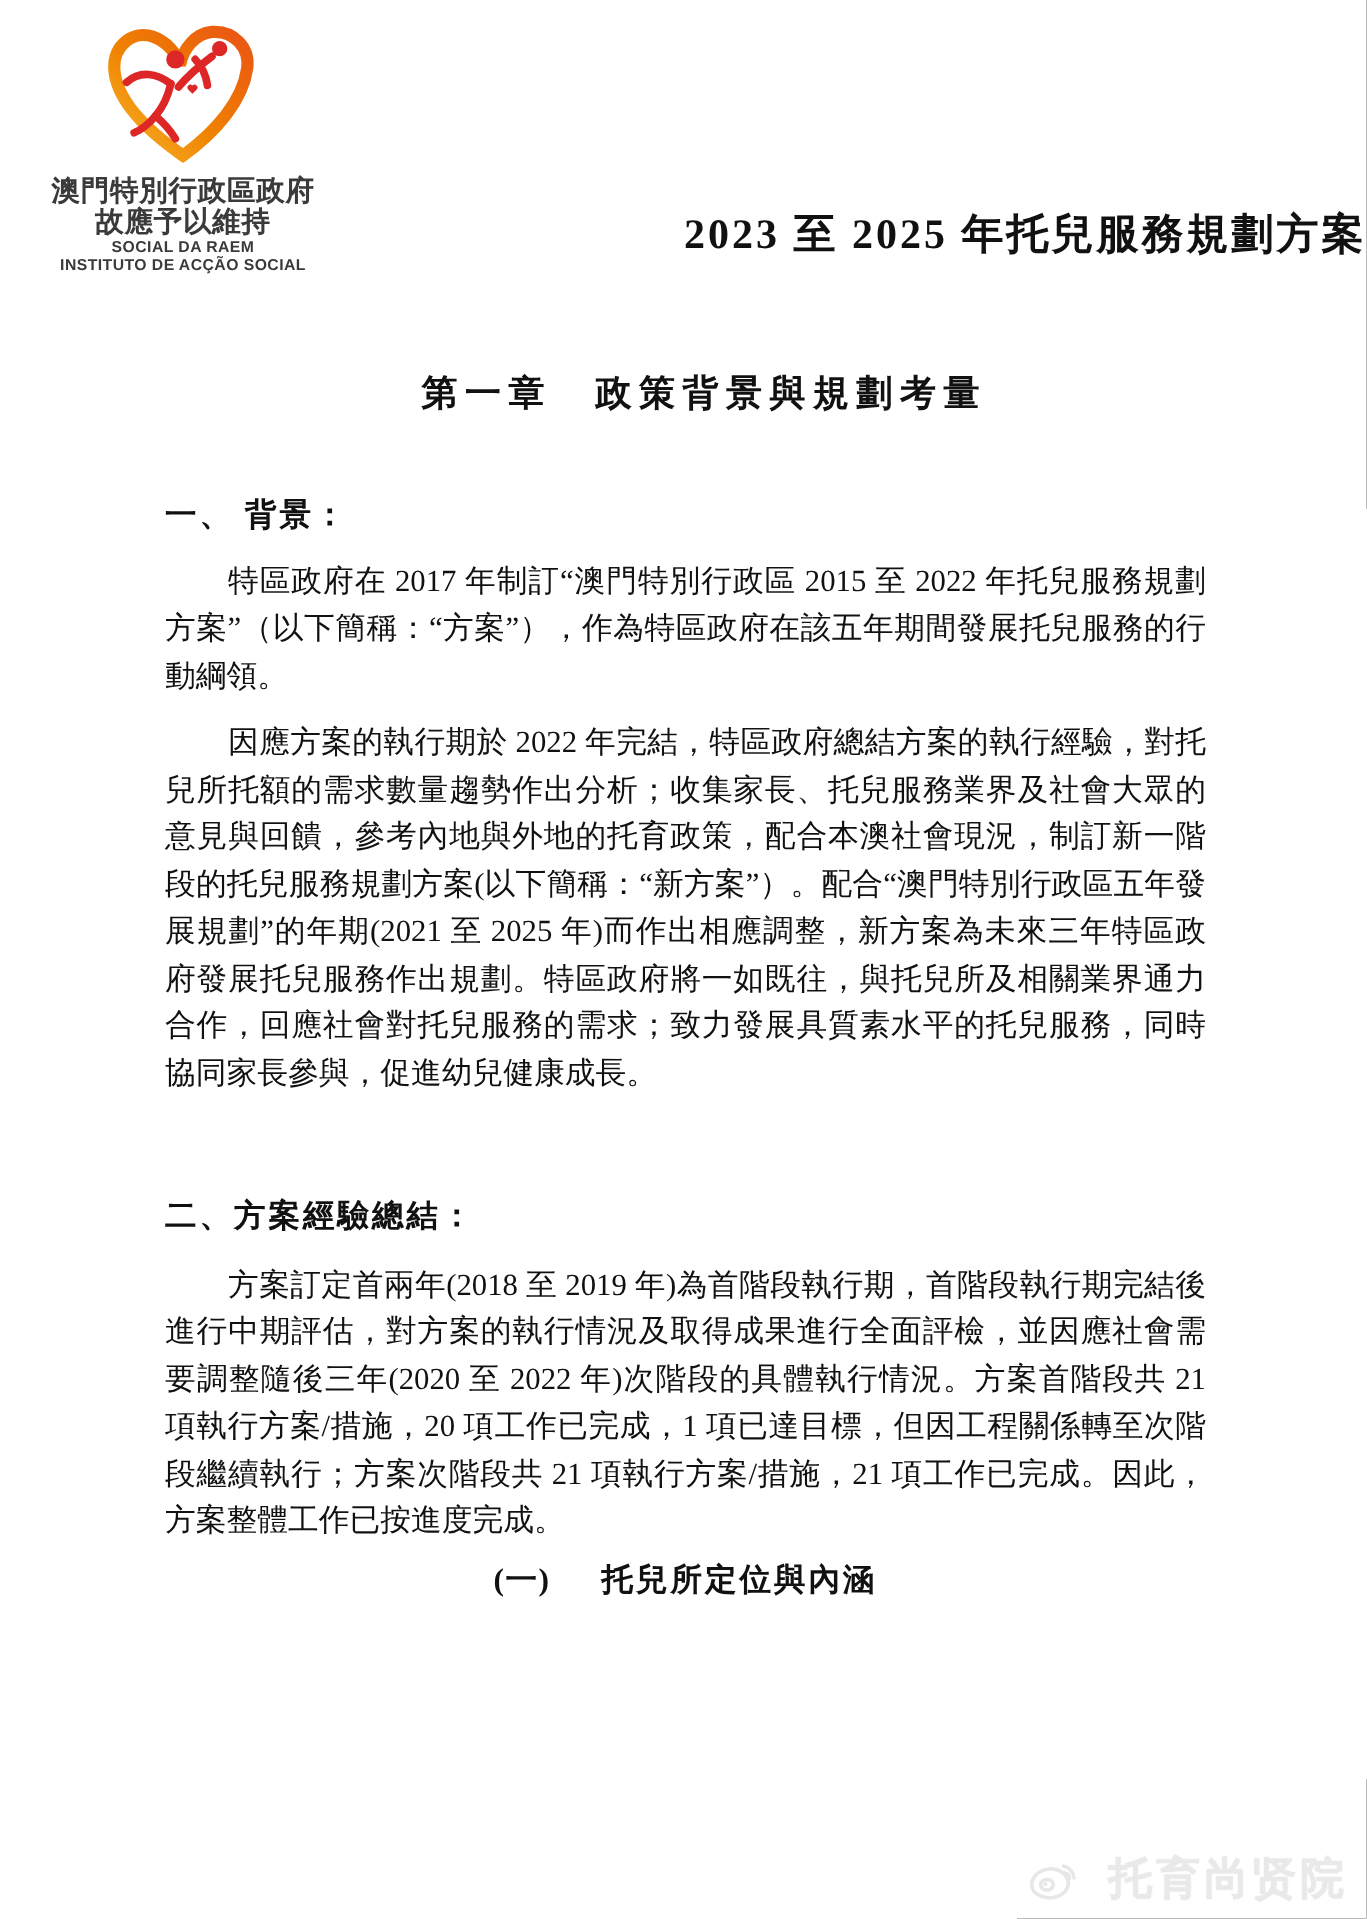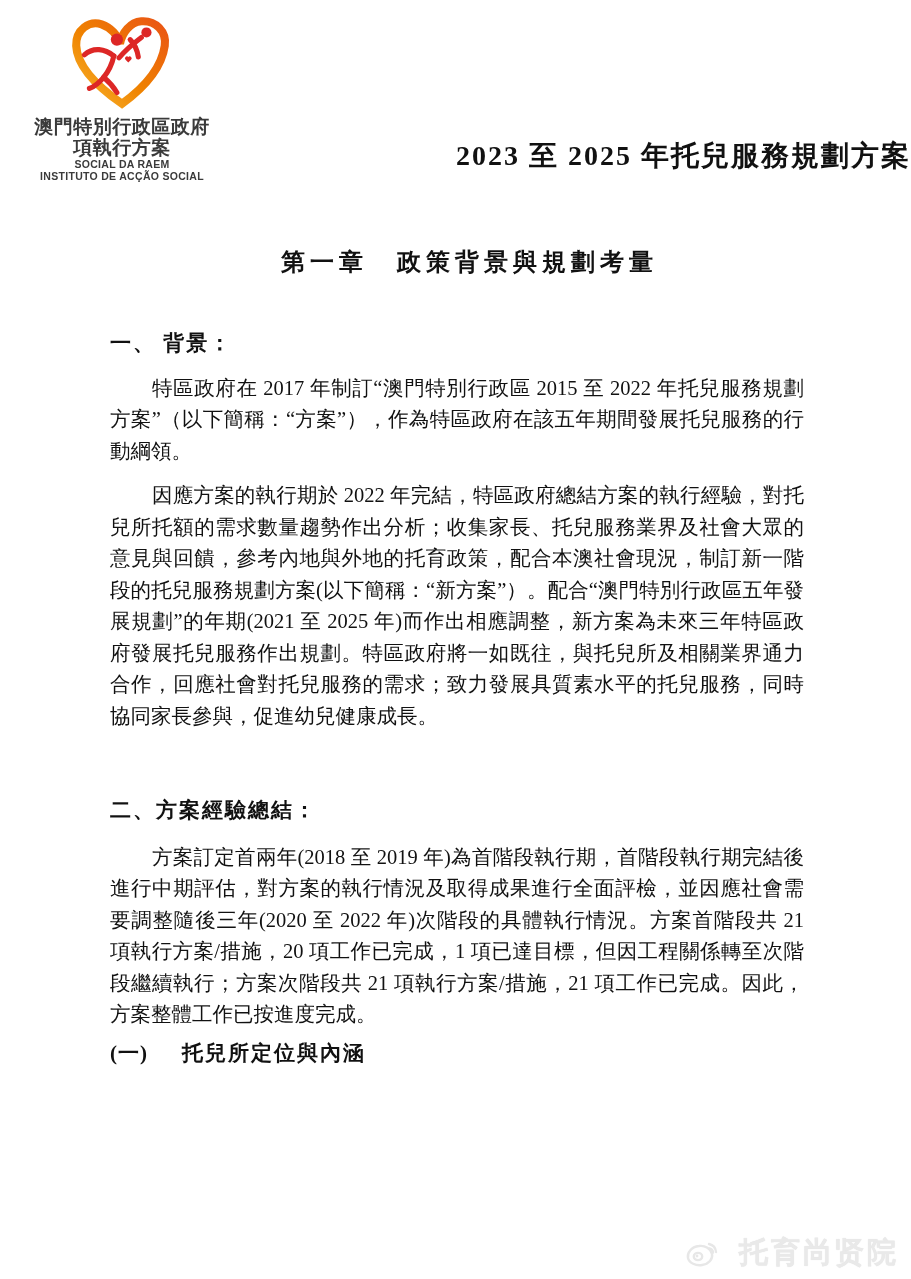--- a/index.html
+++ b/index.html
@@ -93,20 +93,21 @@
     margin: 13px 0 0 0;
     text-indent: 2.05em;
     text-align: justify;
   }
   .sec-gap { margin-top: 63px; }
   .para-gap-sm { margin-top: 15px !important; }
   .subsec-heading {
     margin-top: 7px;
     font-weight: bold;
     font-size: 21px;
+    text-align: center;
   }
   .subsec-heading .subsec-num { margin-right: 34px; letter-spacing: 1px; }
   .subsec-heading .subsec-title { letter-spacing: 2px; }
   .subsec-para { margin-top: 16px !important; }
 
   
   .watermark {
     position: absolute;
     right: 12px;
     bottom: 6px;
@@ -148,21 +149,21 @@
         <path d="M37 64 C 32 70, 28 73, 23 75"></path>
         <path d="M37 64 C 43 69, 47 74, 50 79"></path>
         <path d="M52 45 C 58 38, 66 31, 74 25"></path>
         <path d="M63 27 C 67 31, 70 37, 71 44"></path>
       </g>
       <circle cx="50" cy="27" r="6" fill="#dd2726"></circle>
       <circle cx="79" cy="20" r="5" fill="#dd2726"></circle>
       <path d="M58 46 l3 -3 a2 2 0 0 1 3 3 l-3 3 l-3 -3 a2 2 0 0 1 3 -3" fill="#dd2726" stroke="none" transform="scale(0.9) translate(7,6)"></path>
     </svg>
     <div class="org-zh">澳門特別行政區政府</div>
-    <div class="org-zh">項執行方案</div>
+    <div class="org-zh">故應予以維持</div>
     <div class="org-pt">SOCIAL DA RAEM</div>
     <div class="org-pt">INSTITUTO DE ACÇÃO SOCIAL</div>
   </div>
 
   <div class="title-block">
     <div class="title-line2">2023 至 2025 年托兒服務規劃方案</div>
   </div>
 
   <div class="chapter-heading">第一章　政策背景與規劃考量</div>
 

